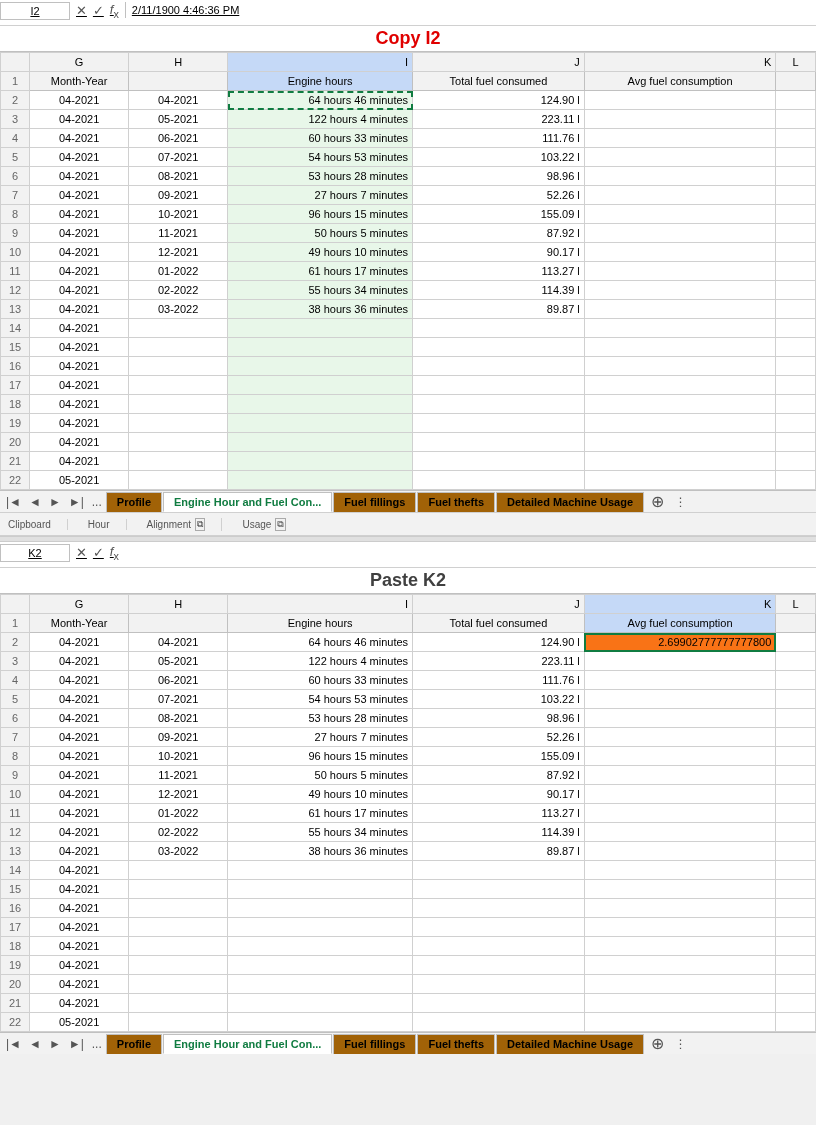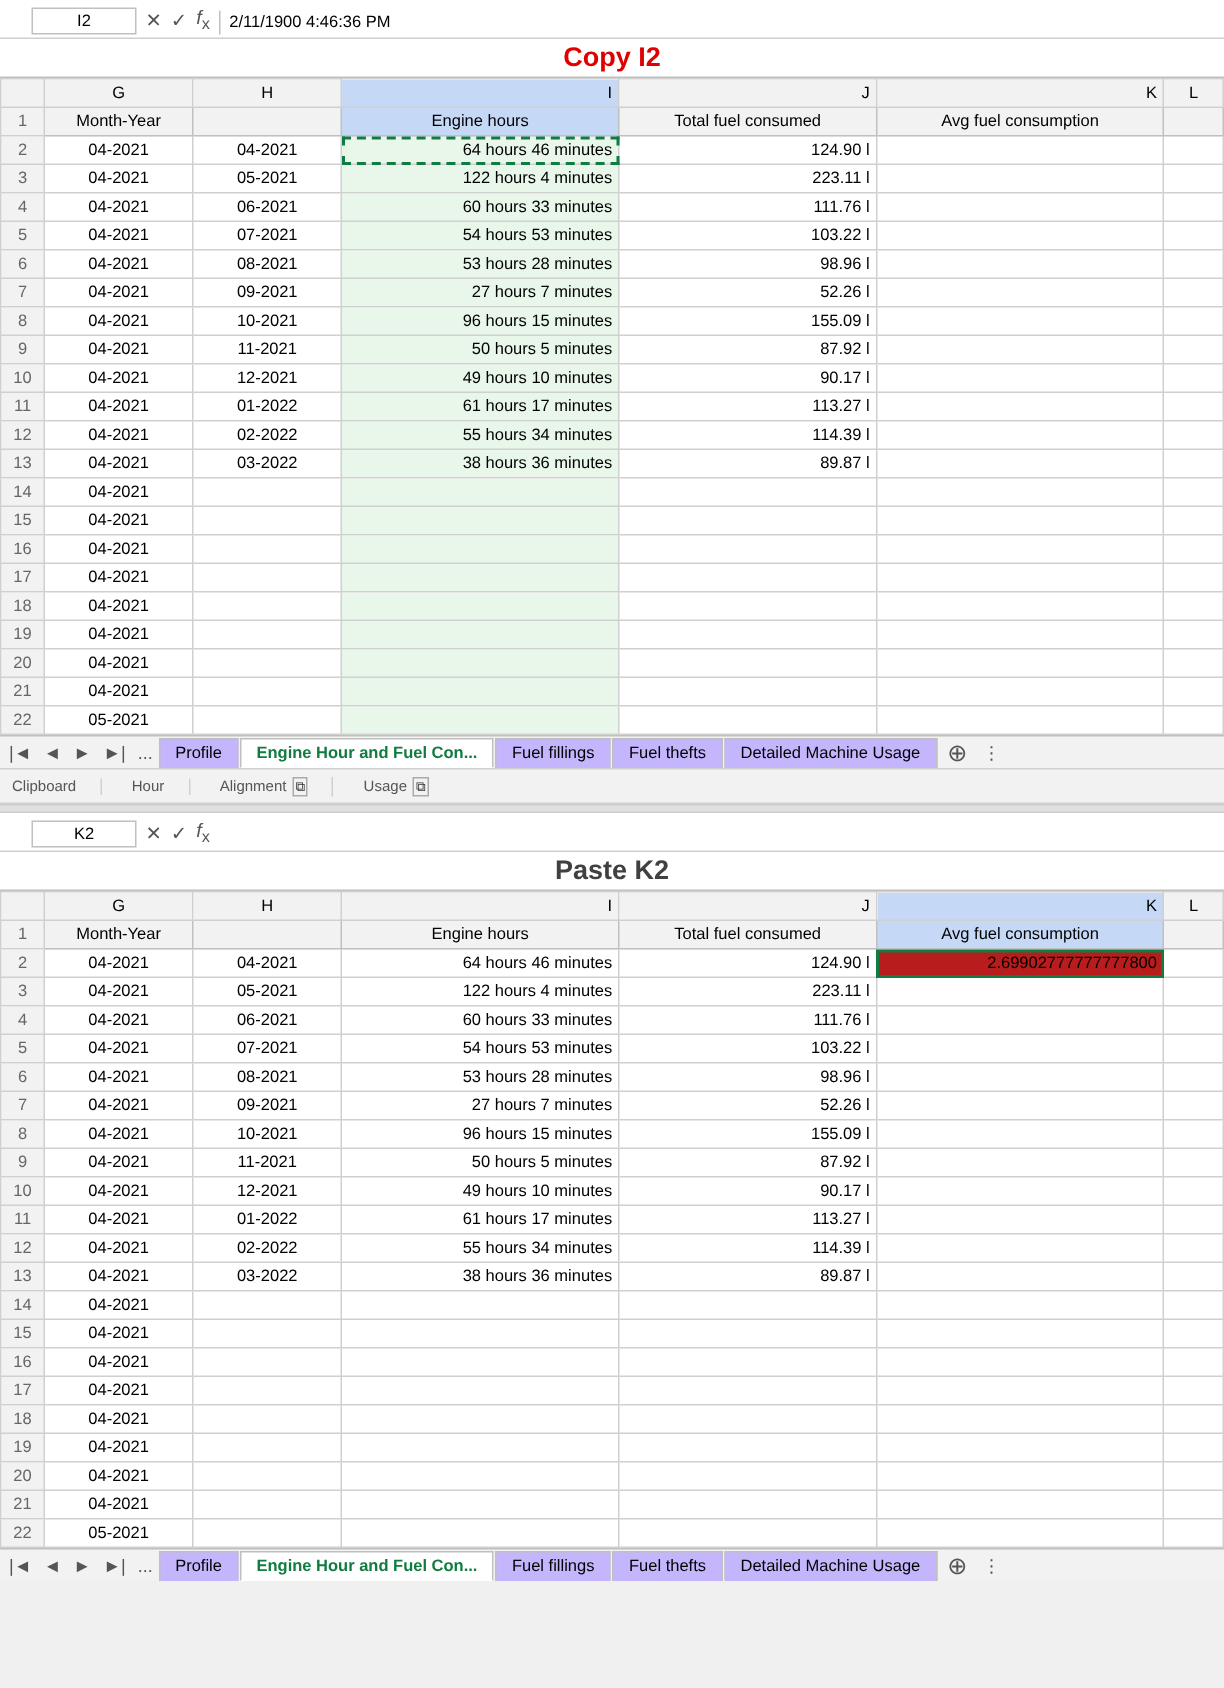--- a/index.html
+++ b/index.html
@@ -2,23 +2,23 @@
 <html><head>
   <meta charset="utf-8">
   <style>
     * { box-sizing: border-box; margin: 0; padding: 0; }
     body { font-family: 'Segoe UI', Arial, sans-serif; font-size: 11px; background: #f0f0f0; overflow-x: hidden; }
 
     .spreadsheet-container { background: white; width: 816px; }
 
     
     .formula-bar {
-      display: flex; align-items: flex-end;
+      display: flex; align-items: flex-start;
       background: white; border-bottom: 1px solid #d0d0d0;
-      padding: 2px 21px; height: 26px;
+      padding: 2px 0; height: 26px; text-decoration: underline;
     }
     .cell-ref-box {
       width: 70px; border: 1px solid #c0c0c0; padding: 2px 4px;
       font-size: 11px; text-align: center; background: white;
       flex-shrink: 0;
     }
     .formula-icons {
       display: flex; align-items: center; gap: 2px;
       padding: 0 4px; flex-shrink: 0;
     }
@@ -71,22 +71,22 @@
     
     .tabs-bar {
       display: flex; align-items: center;
       background: #f2f2f2; border-top: 1px solid #c0c0c0;
       height: 22px; padding: 0 2px;
     }
     .tab-nav-btn { font-size: 12px; color: #555; padding: 0 4px; cursor: pointer; }
     .tab {
       padding: 2px 10px; font-size: 11px;
       border: 1px solid #c0c0c0; border-bottom: none;
-      background: #c4b5fd; cursor: pointer;
-      margin-right: 1px; height: 20px; display: flex; align-items: center;
+      background: #a16207; cursor: pointer;
+      margin-right: 1px; height: 20px; display: flex; align-items: center; font-weight: bold;
     }
     .tab.active { background: white; border-bottom: 1px solid white; font-weight: bold; color: #107c41; margin-bottom: -1px; }
     .tab-add { font-size: 16px; color: #555; padding: 0 6px; cursor: pointer; }
 
     
     .ribbon {
       display: flex; align-items: center; background: #f2f2f2;
       border-top: 1px solid #d0d0d0; border-bottom: 1px solid #d0d0d0;
       padding: 2px 8px; gap: 20px; height: 24px;
     }
@@ -423,21 +423,21 @@
           <td class="col-L" style="background:#f2f2f2; border:1px solid #c0c0c0;"></td>
         </tr>
       </thead>
       <tbody id="grid-body-bottom">
       <tr>
             <td class="col-rownum">2</td>
             <td class="col-G" style="text-align: center;">04-2021</td>
             <td class="col-H" style="text-align: center;">04-2021</td>
             <td class="col-I" style="text-align: right;">64 hours 46 minutes</td>
             <td class="col-J" style="text-align: right;">124.90 l</td>
-            <td class="col-K" style="text-align: right; outline: rgb(16, 124, 65) solid 2px; outline-offset: -2px; background: #b91c1c;">2.69902777777777800</td>
+            <td class="col-K" style="text-align: right; outline: rgb(16, 124, 65) solid 2px; outline-offset: -2px; background: #f97316;">2.69902777777777800</td>
             <td class="col-L"></td>
           </tr>
           <tr>
             <td class="col-rownum">3</td>
             <td class="col-G" style="text-align: center;">04-2021</td>
             <td class="col-H" style="text-align: center;">05-2021</td>
             <td class="col-I" style="text-align: right;">122 hours 4 minutes</td>
             <td class="col-J" style="text-align: right;">223.11 l</td>
             <td class="col-K" style="text-align: right;"></td>
             <td class="col-L"></td>

